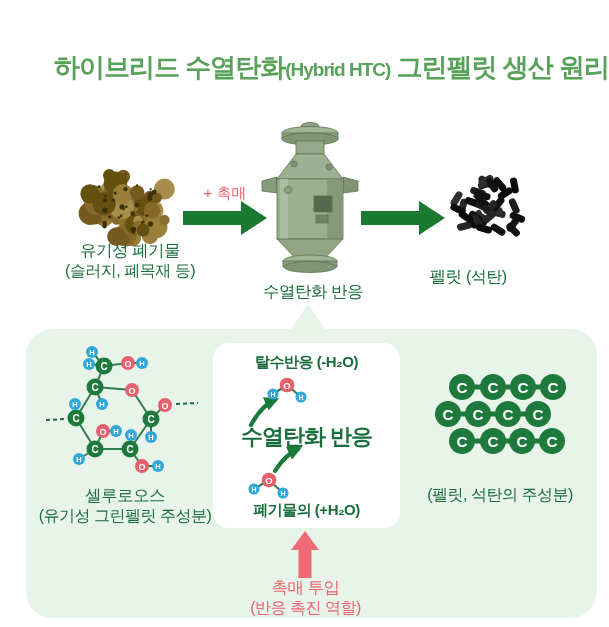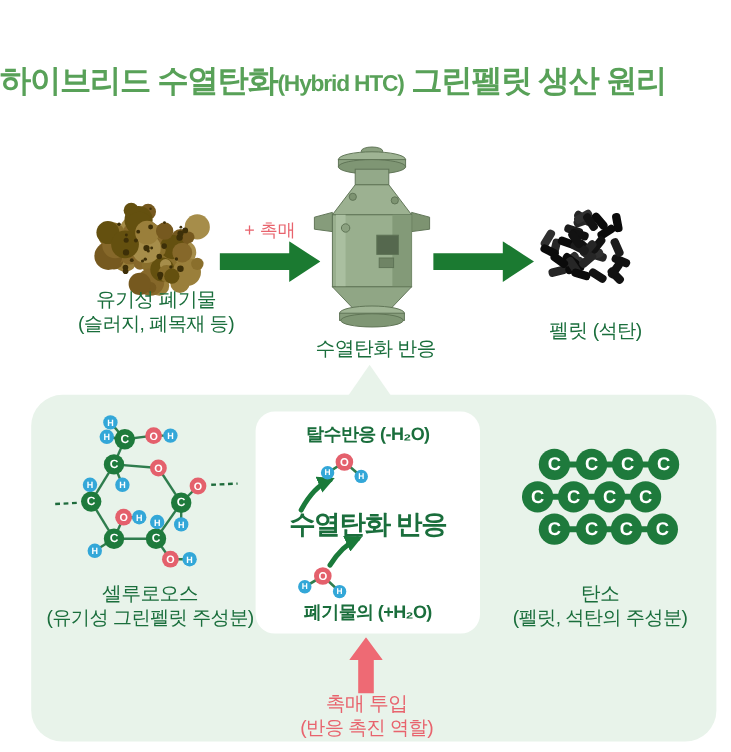--- a/index.html
+++ b/index.html
@@ -3,21 +3,21 @@
 <meta charset="utf-8">
 <style>
   html,body{margin:0;padding:0;background:#fff;}
   #stage{
     position:relative;width:609px;height:627px;background:#ffffff;
     font-family:"Liberation Sans","DejaVu Sans",sans-serif;overflow:hidden;
   }
   .abs{position:absolute;}
   
   #title{
-    top:50px;left:0;width:609px;text-align:left;
+    top:50px;left:0;width:609px;text-align:right;
     color:#58a158;font-weight:bold;font-size:26px;letter-spacing:-1px;white-space:nowrap;
   }
   #title .paren{font-size:19px;}
   
   .lbl{text-align:center;color:#1a6e3c;font-weight:normal;line-height:1.25;}
   .l1{font-size:16.5px;letter-spacing:-0.5px;}
   .l2{font-size:16px;letter-spacing:-0.5px;}
   .pink{color:#e8636d;}
   
   #connector-triangle{
@@ -210,21 +210,21 @@
       <rect x="30.725412404999894" y="27.939019008543838" width="16" height="7" rx="3.2" fill="#121212" transform="rotate(16.1 38.7 31.4)"></rect>
       <rect x="46.063450946888686" y="62.208623829741356" width="16" height="7" rx="3.2" fill="#121212" transform="rotate(32.1 54.1 65.7)"></rect>
       <rect x="40.09399905640429" y="17.52720048052661" width="16" height="7" rx="3.2" fill="#121212" transform="rotate(56.2 48.1 21.0)"></rect>
       <rect x="20.643288180141482" y="34.752103661716426" width="16" height="7" rx="3.2" fill="#0b0b0b" transform="rotate(19.5 28.6 38.3)"></rect>
       <rect x="31.022882197863808" y="39.195783639725086" width="16" height="7" rx="3.2" fill="#1c1c1c" transform="rotate(26.6 39.0 42.7)"></rect>
       <rect x="14.070234369332912" y="49.55663477260248" width="16" height="7" rx="3.2" fill="#0b0b0b" transform="rotate(35.1 22.1 53.1)"></rect>
       <rect x="32.108974469741895" y="61.19484933963679" width="16" height="7" rx="3.2" fill="#0b0b0b" transform="rotate(16.2 40.1 64.7)"></rect>
       <rect x="27.78496036793659" y="31.99411146592793" width="16" height="7" rx="3.2" fill="#121212" transform="rotate(54.4 35.8 35.5)"></rect>
     </svg>
 
-  <div class="abs lbl" style="left:416px;top:266px;width:160px;">
+  <div class="abs lbl" style="left:388px;top:266px;width:160px;">
     <span class="l1">펠릿</span>
     <span class="l2">(석탄)</span>
   </div>
 
   <div id="connector-triangle" class="abs"></div>
 
   <div id="panel" class="abs"></div>
 
   <svg id="cellulose-svg" class="abs" style="left:38px;top:342px;" width="170" height="135" viewBox="0 0 170 135">
       <line x1="66" y1="24" x2="57" y2="45" stroke="#2f7d4e" stroke-width="2"></line>
@@ -358,21 +358,20 @@
       <text x="27" y="69.5" text-anchor="middle" dominant-baseline="central" font-size="15.3" fill="#fff" font-weight="bold" font-family="&quot;Liberation Sans&quot;,sans-serif">C</text>
       <circle cx="58" cy="69" r="13.005" fill="#1e7a3c"></circle>
       <text x="58" y="69.5" text-anchor="middle" dominant-baseline="central" font-size="15.3" fill="#fff" font-weight="bold" font-family="&quot;Liberation Sans&quot;,sans-serif">C</text>
       <circle cx="87" cy="69" r="13.005" fill="#1e7a3c"></circle>
       <text x="87" y="69.5" text-anchor="middle" dominant-baseline="central" font-size="15.3" fill="#fff" font-weight="bold" font-family="&quot;Liberation Sans&quot;,sans-serif">C</text>
       <circle cx="117" cy="69" r="13.005" fill="#1e7a3c"></circle>
       <text x="117" y="69.5" text-anchor="middle" dominant-baseline="central" font-size="15.3" fill="#fff" font-weight="bold" font-family="&quot;Liberation Sans&quot;,sans-serif">C</text>
     </svg>
 
   <div class="abs lbl" style="left:405px;top:485px;width:190px;">
-    <div class="l1">탄소</div>
     <div class="l2">(펠릿, 석탄의 주성분)</div>
   </div>
 
   <svg class="abs" style="left:291px;top:531px;" width="28" height="47" viewBox="0 0 28 47">
     <polygon points="14,0 28,19 20.5,19 20.5,47 7.5,47 7.5,19 0,19" fill="#ee6a74"></polygon>
   </svg>
 
   <div class="abs lbl pink" style="left:223px;top:577px;width:165px;">
     <div class="l1">촉매 투입</div>
     <div class="l2">(반응 촉진 역할)</div>

